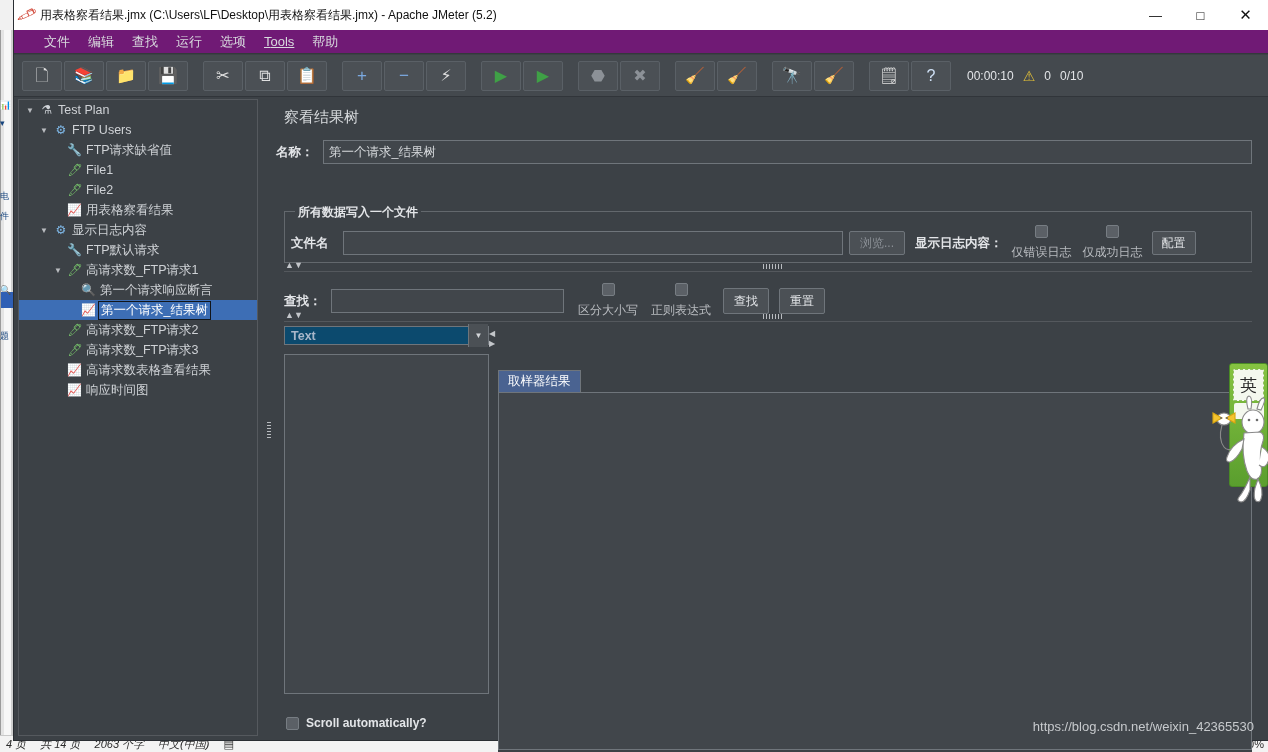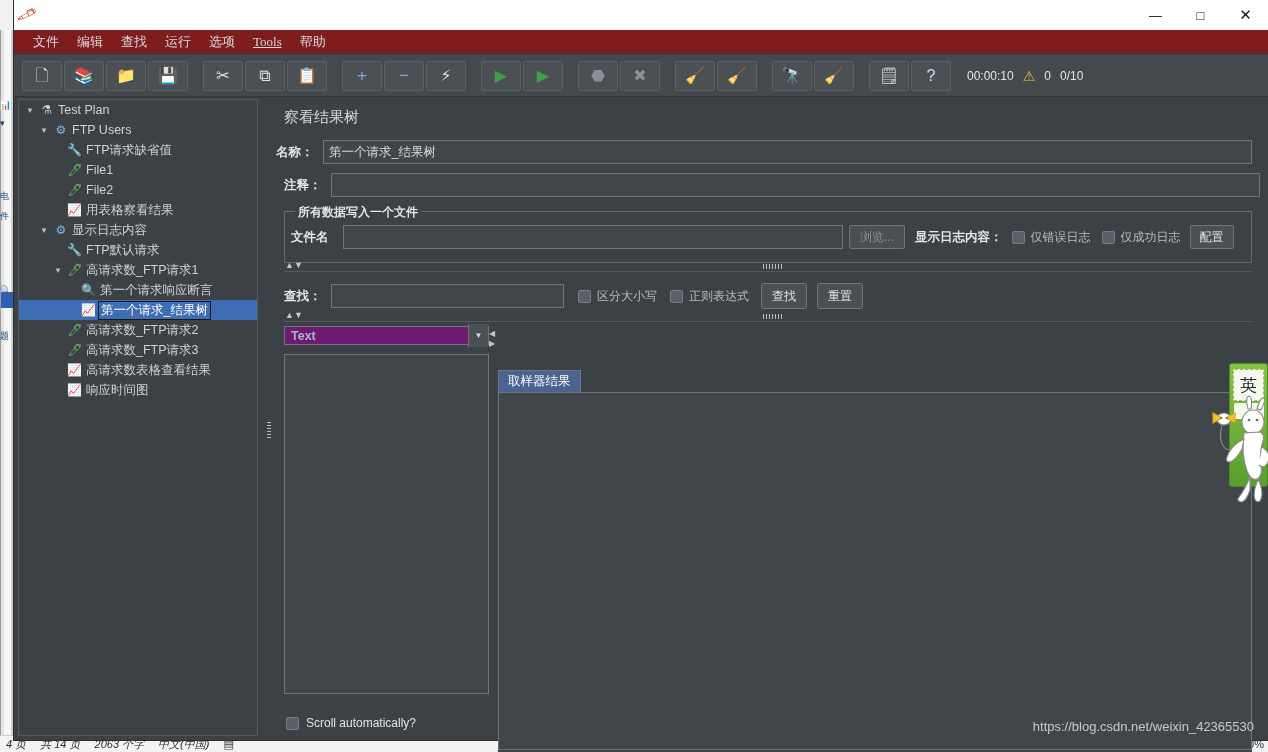--- a/index.html
+++ b/index.html
@@ -64,23 +64,22 @@
   .wctl {
     width: 45px; height: 30px; display:flex; align-items:center; justify-content:center;
     font-size: 13px; color: #111;
   }
   #win-ctls { position:absolute; right:0; top:0; display:flex; }
   #win-close { font-size: 15px; }
 
   
   #menubar {
     position:absolute; left:0; top:30px; width:1254px; height:24px;
-    background:#7f1d1d; display:flex; align-items:center; padding-left:10px;
+    background:#701a75; display:flex; align-items:center; padding-left:21px;
     border-bottom:1px solid #34383c;
-    font-family:Liberation Serif, serif;
   }
   .menu-item {
     color:#d8dade; font-size:13px; padding:2px 9px; white-space:nowrap;
   }
   .menu-item.mnemonic span { text-decoration: underline; }
 
   
   #toolbar {
     position:absolute; left:0; top:55px; width:1254px; height:42px;
     background:#44494e; border-bottom:1px solid #31353a;
@@ -157,55 +156,55 @@
   .jbtn {
     background:#4b5055; border:1px solid #6f757b; border-radius:2px;
     color:#e3e5e8; font-size:12px; height:24px; padding:0 10px;
     display:flex; align-items:center; justify-content:center; white-space:nowrap;
   }
   .jbtn.dim { color:#8b9096; }
   .jchk {
     width:13px; height:13px; background:#5b6066; border:1px solid #777d83;
     border-radius:2px;
   }
-  .chkwrap { display:flex; align-items:center; gap:6px; }
+  .chkwrap { display:flex; align-items:center; gap:6px;flex-direction:column; }
   .chklabel { font-size:12px; color:#b9bcc0; white-space:nowrap; }
 
   
   .ud-arrows {
     position:absolute; display:flex; align-items:center; gap:1px;
     font-size:9px; color:#c3c6ca; letter-spacing:-1px;
   }
   .hgrip {
     position:absolute; height:5px; width:20px;
     background-image: repeating-linear-gradient(to right,#b9bcc0 0 1px, transparent 1px 3px);
   }
   .hline { position:absolute; height:1px; background:#54585d; }
 
   
   #lowleft {
     position:absolute; left:8px; top:227px; width:205px; height:402px;
     background:#3c4146;
   }
   #combo {
     position:absolute; left:0; top:0; width:205px; height:19px;
-    background:#701a75; border:1px solid #6f757b;
+    background:#0c4a6e; border:1px solid #6f757b;
     display:flex; align-items:center;
   }
   #combo-val { flex:1; padding-left:6px; font-size:12.5px; color:#a8b6c9; font-weight:bold; }
   #combo-arrow {
     width:20px; height:23px; background:#4b5055; border-left:1px solid #6f757b;
     display:flex; align-items:center; justify-content:center; font-size:8px; color:#d4d7da;
   }
   #textarea-box {
     position:absolute; left:0; top:28px; width:205px; height:340px;
     background:#41464b; border:1px solid #6f757b;
   }
   #scroll-chk { position:absolute; left:2px; top:390px; display:flex; align-items:center; gap:7px; }
-  #scroll-chk .chklabel { color:#e3e5e8; font-weight:normal; font-size:12px; }
+  #scroll-chk .chklabel { color:#e3e5e8; font-weight:bold; font-size:12px; }
 
   #mid-splitter {
     position:absolute; left:213px; top:227px; width:14px; height:402px;
   }
   .mid-arrows {
     position:absolute; left:213px; top:230px;
     display:flex; flex-direction:column; gap:1px; font-size:8px; color:#c3c6ca;
   }
 
   #lowright {
@@ -297,20 +296,21 @@
     <div class="bg-glyph" style="top: 190px;">电</div>
     <div class="bg-glyph" style="top: 210px;">件</div>
     <div class="bg-glyph" style="top: 285px;">🔍</div>
     <div class="bg-glyph" style="top: 330px;">题</div>
   </div>
 
 <div id="jmeter">
 
   <div id="titlebar">
     <div id="title-icon">🖋</div>
+    <div id="title-text">用表格察看结果.jmx (C:\Users\LF\Desktop\用表格察看结果.jmx) - Apache JMeter (5.2)</div>
     <div id="win-ctls">
       <div class="wctl">—</div>
       <div class="wctl">□</div>
       <div class="wctl" id="win-close">✕</div>
     </div>
   </div>
 
   <div id="menubar">
       <div class="menu-item">文件</div>
       <div class="menu-item">编辑</div>
@@ -482,24 +482,20 @@
     </div>
 
   <div id="rpanel">
     <div id="panel-title">察看结果树</div>
 
     <div class="frow" style="left:0; top:41px;">
       <span class="flabel" style="width:47px;">名称：</span>
       <span class="tinput" style="width:929px;">第一个请求_结果树</span>
     </div>
 
-    <div class="frow" style="left:8px; top:74px;">
-      <span class="flabel" style="width:47px;">注释：</span>
-      <span class="tinput" style="width:929px;"></span>
-    </div>
 
     <div id="filebox">
       <div id="filebox-legend">所有数据写入一个文件</div>
       <div class="frow" style="left:6px; top:13px;">
         <span class="flabel" style="width:52px;">文件名</span>
         <span class="tinput" style="width:500px;"></span>
         <span class="jbtn dim" style="margin-left:6px;width:56px;">浏览...</span>
         <span class="flabel" style="margin-left:10px;white-space:nowrap;">显示日志内容：</span>
         <span class="chkwrap" style="margin-left:9px;">
           <span class="jchk"></span>

